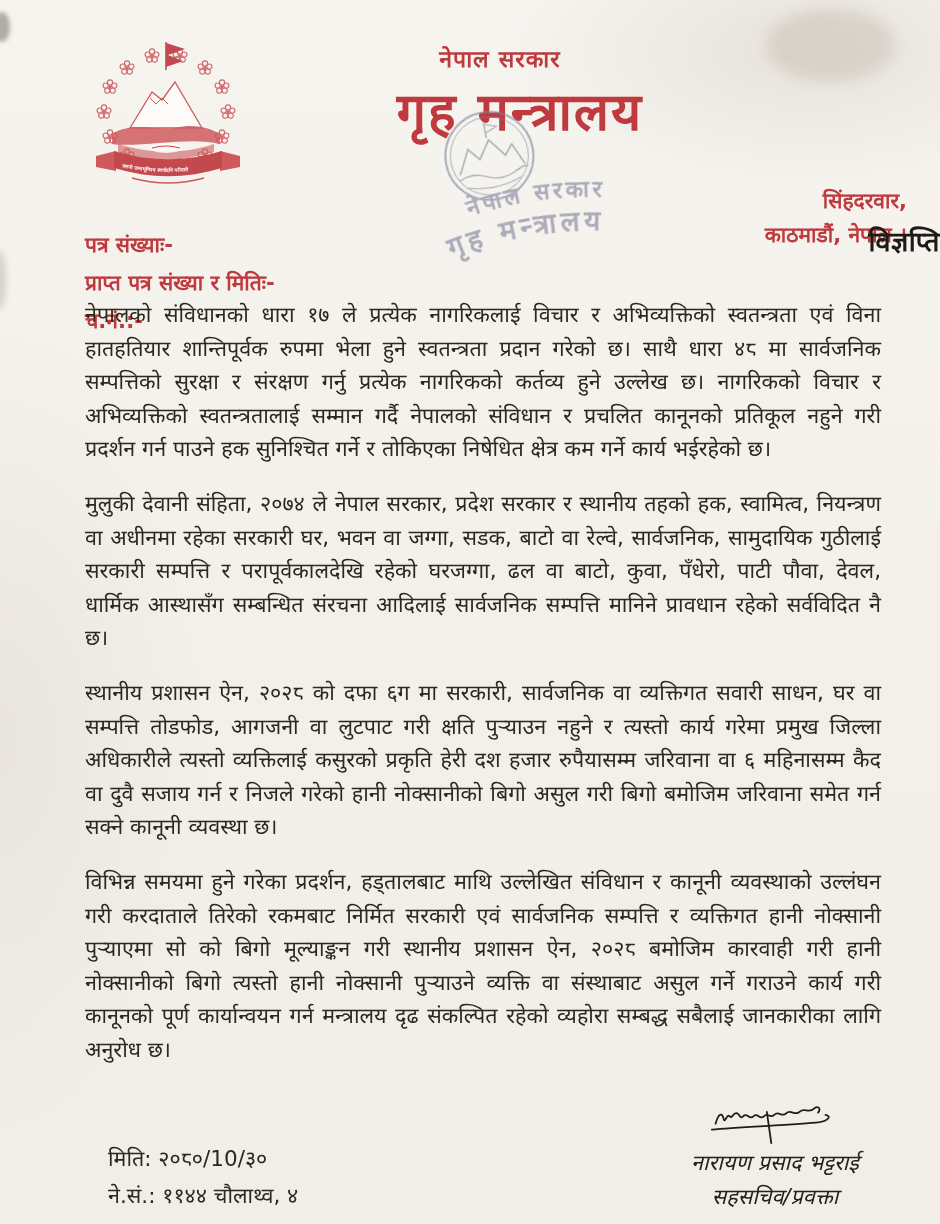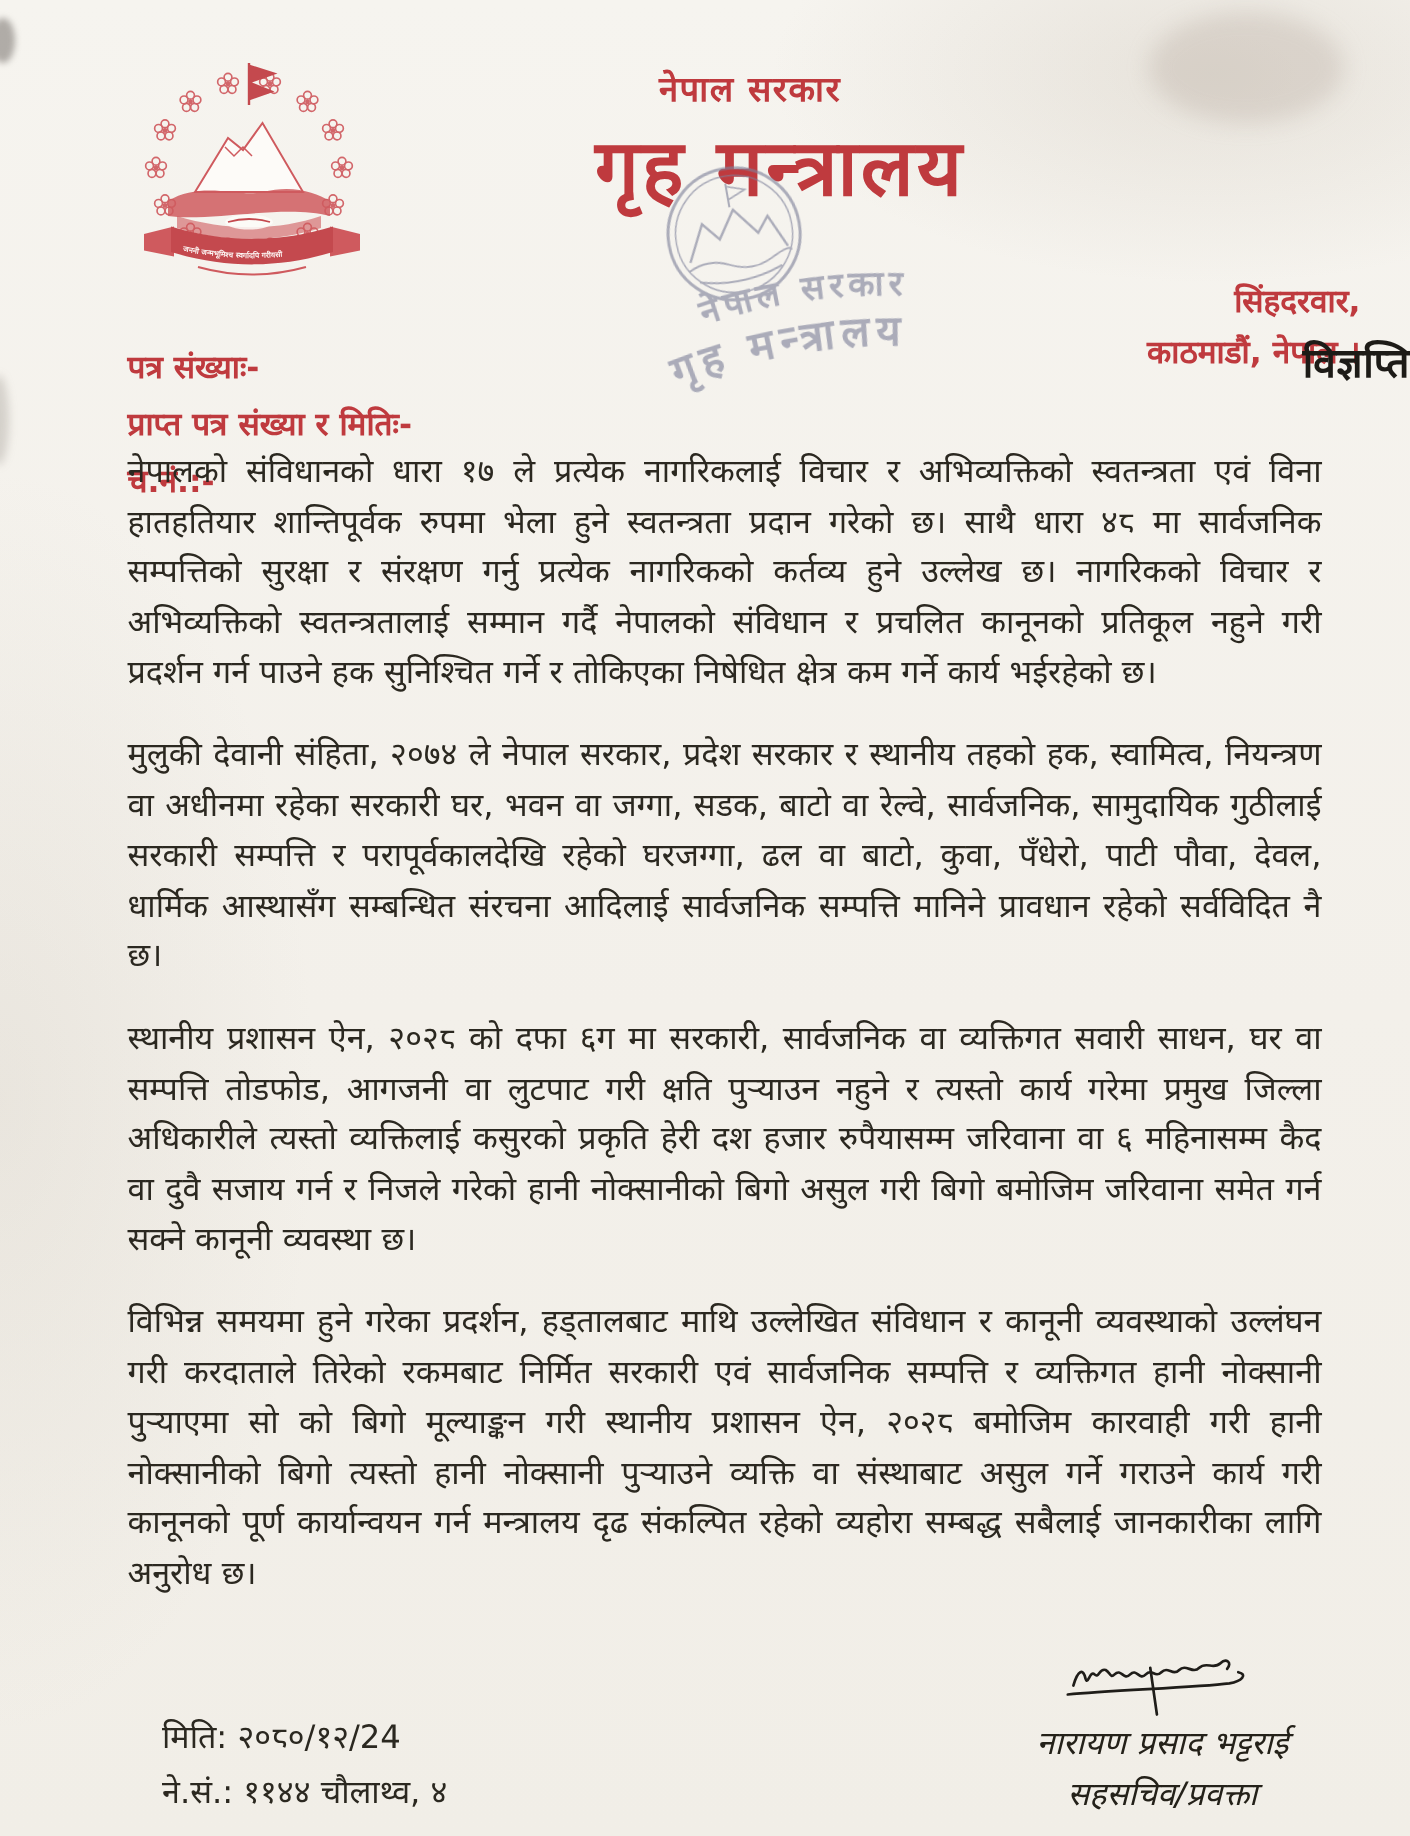--- a/index.html
+++ b/index.html
@@ -177,17 +177,17 @@
         <path d="M10,40 C14,26 19,24 21,34 C23,40 25,26 29,30 C33,34 33,24 39,26 C43,28 43,34 47,30 C53,24 55,36 61,30 C67,24 69,36 75,30 C81,24 83,34 89,28 C95,22 99,32 105,26 C111,20 117,30 123,24 C129,18 136,26 142,20 C147,15 153,19 148,25"></path>
         <path d="M5,48 C42,44 118,42 150,38 C161,36 167,30 158,28"></path>
         <path d="M79,24 L85,66"></path>
       </g>
     </svg>
     <div class="sig-name">नारायण प्रसाद भट्टराई</div>
     <div class="sig-title">सहसचिव/प्रवक्ता</div>
   </div>
 
   <div class="meta-left">
-    <div>मिति: २०८०/१२/24</div>
+    <div>मिति: २०८०/10/३०</div>
     <div>ने.सं.: ११४४ चौलाथ्व, ४</div>
   </div>
 
 </div>
 
 </body></html>

